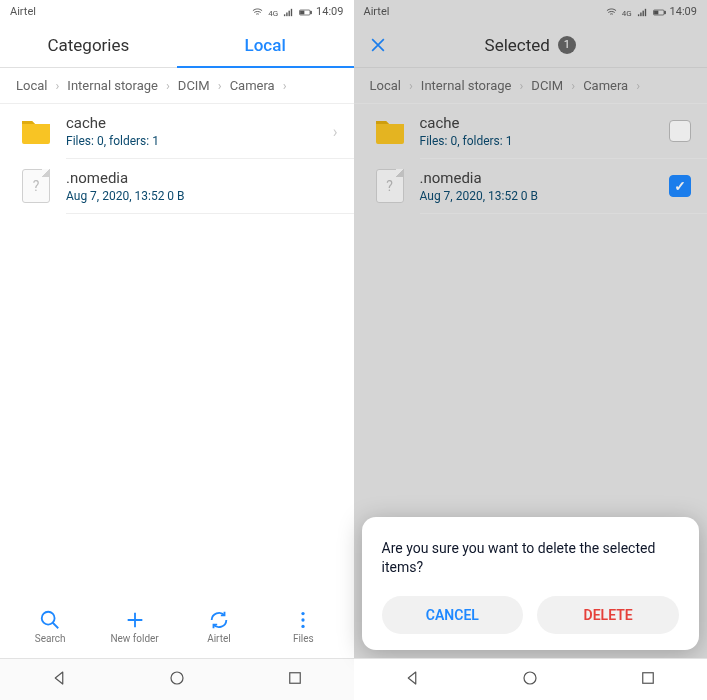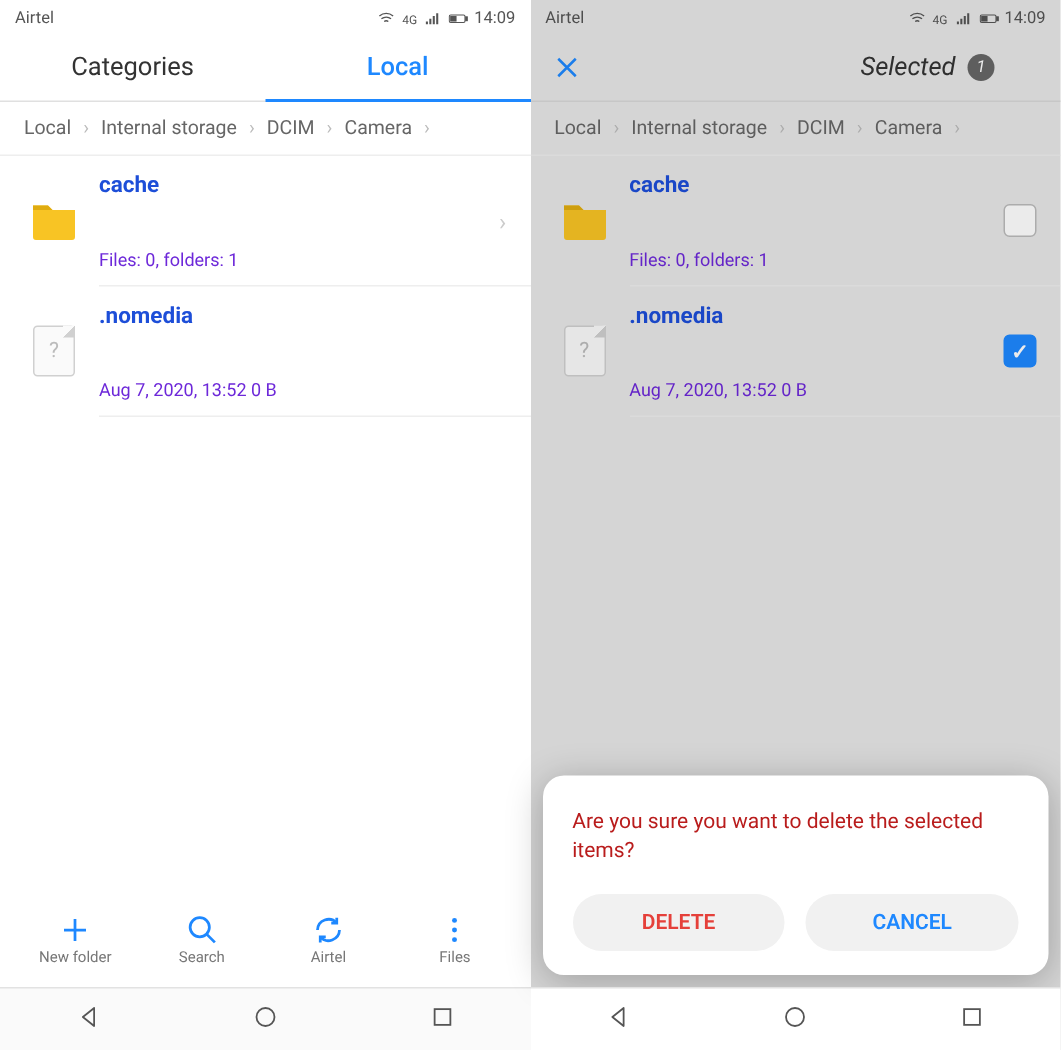--- a/index.html
+++ b/index.html
@@ -14,50 +14,50 @@
     .status-icons { display: flex; align-items: flex-end; gap: 4px; }
     .status-icons svg { width: 13px; height: 11px; }
     
     .tabbar { height: 46px; display: flex; align-items: stretch; border-bottom: 1px solid #e0e0e0; }
     .tab { flex: 1; display: flex; align-items: center; justify-content: center; font-size: 17px; color: #333; position: relative; }
     .tab.active { color: #1e88ff; font-weight: 500; }
     .tab.active::after { content:''; position:absolute; bottom:-1px; left:0; right:0; height:2px; background:#1e88ff; }
     
     .sel-header { height: 46px; display:flex; align-items:center; padding:0 14px; border-bottom:1px solid #d8d8d8; }
     .close-x { width:30px; display:flex; align-items:center; color:#1e88ff; }
-    .sel-title-wrap { flex:1; display:flex; align-items:center; justify-content:flex-end; gap:8px; font-size:17px; color:#333;font-style:italic; }
+    .sel-title-wrap { flex:1; display:flex; align-items:center; justify-content:center; gap:8px; font-size:17px; color:#333; }
     .count-badge { background:#666; color:#fff; border-radius:10px; min-width:18px; height:18px; display:inline-flex; align-items:center; justify-content:center; font-size:11px; padding:0 5px; }
     
     .breadcrumb { height: 36px; display:flex; align-items:center; padding:0 16px; font-size:13px; color:#666; gap:8px; border-bottom:1px solid #eee; }
     .crumb-sep { color:#bbb; }
     
     .file-list { flex:1; overflow:auto; }
     .file-item { display:flex; align-items:center; padding:10px 16px 10px 20px; gap:14px; }
     .divider-inset { margin-left:66px; border-bottom:1px solid #eee; }
     .file-icon { width:32px; height:32px; display:flex; align-items:center; justify-content:center; }
     .unknown-file { width:28px; height:34px; border:1px solid #d0d0d0; border-radius:3px; position:relative; display:flex; align-items:center; justify-content:center; font-size:14px; color:#bbb; background:#fafafa; }
     .unknown-file::before { content:''; position:absolute; top:-1px; right:-1px; width:8px; height:8px; background:linear-gradient(135deg,#fafafa 50%, #d0d0d0 50%); }
     .file-text { flex:1; display:flex; flex-direction:column; gap:2px; }
-    .file-name { font-size:15px; color:#1d4ed8;font-weight:bold; }
-    .file-meta { font-size:12px; color:#6d28d9;margin-top:32px; }
+    .file-name { font-size:15px; color:#404040; }
+    .file-meta { font-size:12px; color:#0c4a6e; }
     .item-chevron { color:#ccc; }
     .item-checkbox { width:22px; height:22px; border:1px solid #bbb; border-radius:4px; background:#fff; display:flex; align-items:center; justify-content:center; }
     .item-checkbox.checked { background:#1e88ff; border-color:#1e88ff; }
     .item-checkbox.checked::after { content:'✓'; color:#fff; font-size:14px; font-weight:bold; }
     
     .bottom-toolbar { height:64px; display:flex; align-items:center; justify-content:space-around; padding:4px 8px; }
     .tb-btn { flex:1; display:flex; flex-direction:column; align-items:center; gap:2px; color:#1e88ff; }
     .tb-btn .lbl { font-size:10px; color:#777; }
     .tb-btn svg { width:22px; height:22px; }
     
     .navbar { height:42px; display:flex; align-items:center; justify-content:space-around; border-top:1px solid #e2e2e2; background:#fafafa; }
     .navbar svg { width:18px; height:18px; stroke:#555; fill:none; stroke-width:1.6; }
     
     .dialog-sheet { position:absolute; left:8px; right:8px; bottom:50px; background:#fff; border-radius:14px; padding:22px 20px 16px; box-shadow:0 4px 24px rgba(0,0,0,0.25); }
-    .dialog-msg { font-size:14px; color:#b91c1c; line-height:1.4; margin-bottom:18px; }
+    .dialog-msg { font-size:14px; color:#0f172a; line-height:1.4; margin-bottom:18px; }
     .dialog-btns { display:flex; gap:14px; }
     .dlg-btn { flex:1; height:38px; border-radius:19px; background:#f1f1f1; display:flex; align-items:center; justify-content:center; font-size:14px; font-weight:600; }
     .dlg-btn.cancel { color:#1e88ff; }
     .dlg-btn.delete { color:#e5403a; }
   </style>
 </head>
 <body>
 
 <div class="phone left">
   <div class="status-bar">
@@ -125,30 +125,30 @@
         <span class="file-name">.nomedia</span>
         <span class="file-meta">Aug 7, 2020, 13:52 0 B</span>
       </div>
     </div>
     <div class="divider-inset"></div>
   </div>
 
   <div class="bottom-toolbar">
     <div class="tb-btn">
       <svg viewBox="0 0 24 24" fill="none" stroke="currentColor" stroke-width="2">
-          <path d="M12 4v16M4 12h16"></path>
-        </svg>
-      <span class="lbl">New folder</span>
-    </div>
-    <div class="tb-btn">
-      <svg viewBox="0 0 24 24" fill="none" stroke="currentColor" stroke-width="2">
           <circle cx="10" cy="10" r="7"></circle>
           <path d="M21 21l-6-6"></path>
         </svg>
       <span class="lbl">Search</span>
+    </div>
+    <div class="tb-btn">
+      <svg viewBox="0 0 24 24" fill="none" stroke="currentColor" stroke-width="2">
+          <path d="M12 4v16M4 12h16"></path>
+        </svg>
+      <span class="lbl">New folder</span>
     </div>
     <div class="tb-btn">
       <svg viewBox="0 0 24 24" fill="none" stroke="currentColor" stroke-width="2">
           <path d="M4 12a8 8 0 0 1 14-5M20 12a8 8 0 0 1-14 5"></path>
           <path d="M18 3v4h-4M6 21v-4h4"></path>
         </svg>
       <span class="lbl">Airtel</span>
     </div>
     <div class="tb-btn">
       <svg viewBox="0 0 24 24" fill="currentColor">
@@ -244,26 +244,26 @@
         <span class="file-meta">Aug 7, 2020, 13:52 0 B</span>
       </div>
       <div class="item-checkbox checked"></div>
     </div>
     <div class="divider-inset"></div>
   </div>
 
   <div class="dialog-sheet">
     <div class="dialog-msg">Are you sure you want to delete the selected items?</div>
     <div class="dialog-btns">
+      <div class="dlg-btn cancel">
+          <span>CANCEL</span>
+        </div>
       <div class="dlg-btn delete">
           <span>DELETE</span>
         </div>
-      <div class="dlg-btn cancel">
-          <span>CANCEL</span>
-        </div>
     </div>
   </div>
 
   <div class="navbar">
     <div><svg viewBox="0 0 24 24">
           <path d="M17 4l-10 8 10 8z" stroke-linejoin="round"></path>
         </svg></div>
     <div><svg viewBox="0 0 24 24">
           <circle cx="12" cy="12" r="8"></circle>
         </svg></div>

